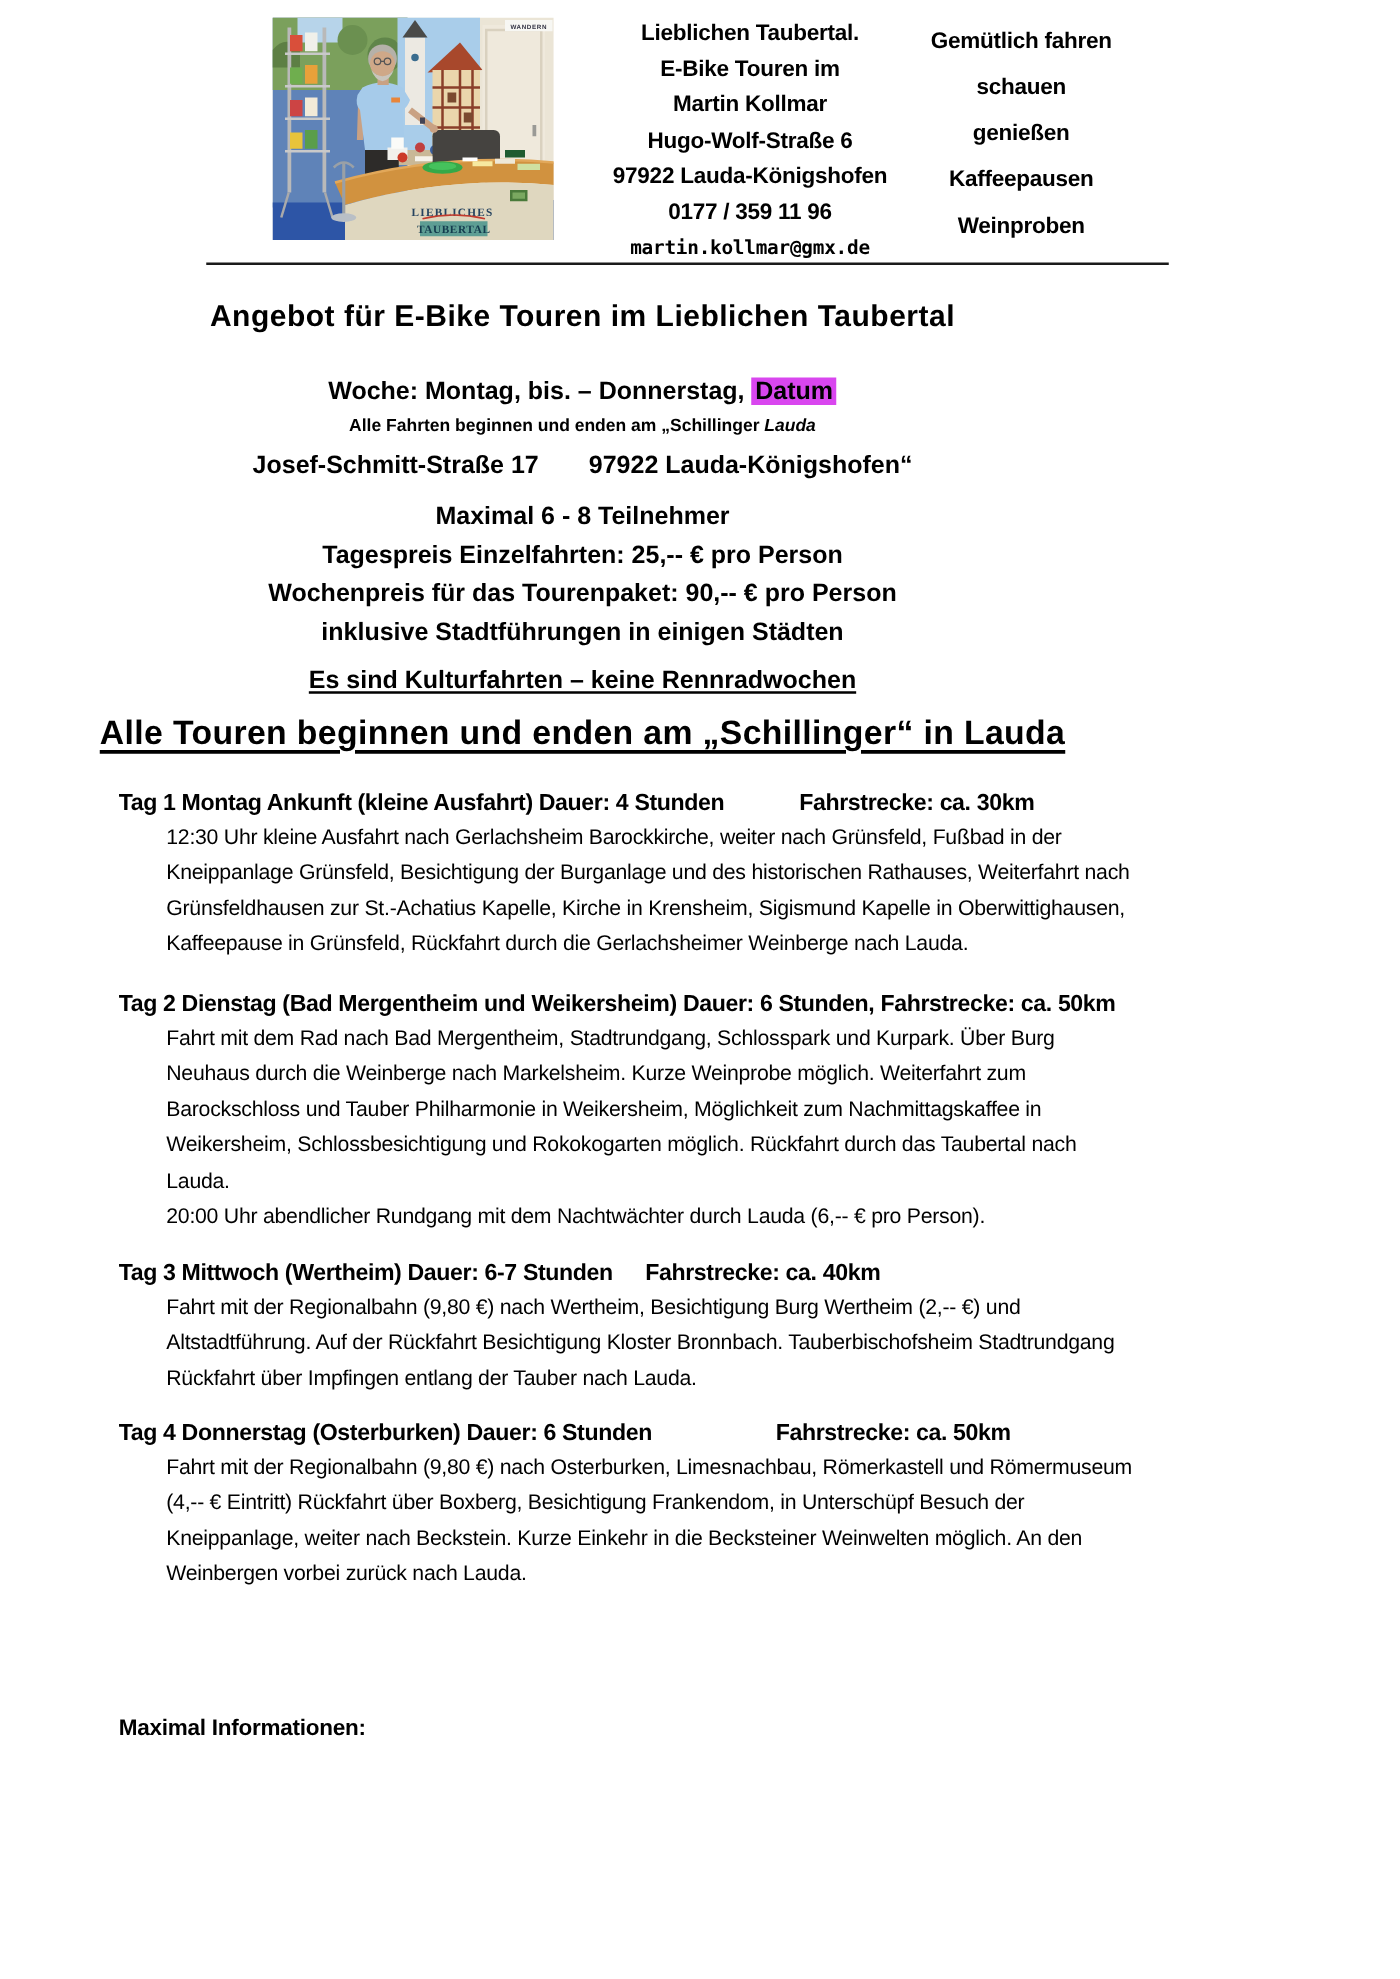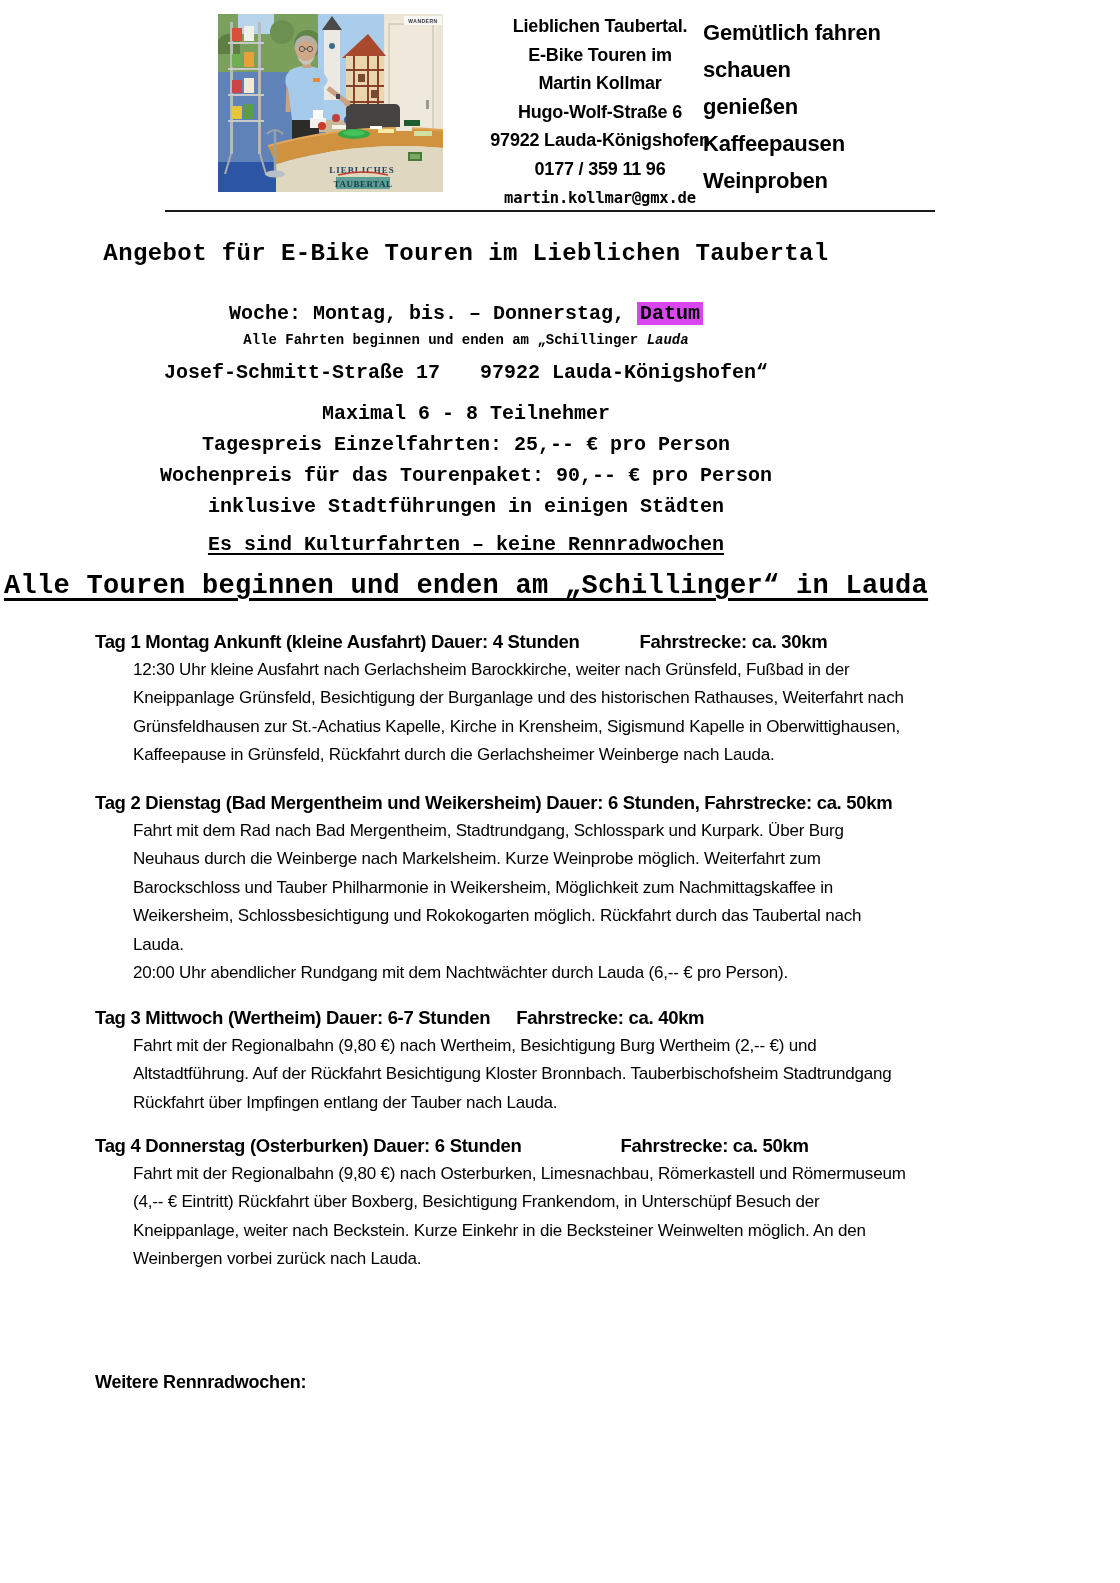--- a/index.html
+++ b/index.html
@@ -24,32 +24,33 @@
     font-family: "Liberation Sans", sans-serif;
     font-weight: bold; font-size: 18px; line-height: 28.6px;
     letter-spacing: -0.2px;
   }
   .contact .email {
     font-family: "DejaVu Sans Mono", monospace;
     font-weight: bold; font-size: 15.5px; line-height: 28px;
   }
   .slogan {
     position: absolute; left: 703px; top: 14px; width: 228px;
-    font-weight: bold; font-size: 22px; line-height: 37px;
+    text-align: center;
+    font-weight: bold; font-size: 18px; line-height: 37px;
     letter-spacing: -0.2px;
   }
   .rule {
     position: absolute; left: 165px; top: 210px;
     width: 770px; height: 2px; background: #1a1a1a;
   }
   
   .ctr {
     position: absolute; left: 0; width: 932px;
     text-align: center;
-    font-family: Liberation Mono, monospace;
+    font-family: Liberation Sans, sans-serif;
     font-weight: bold;
   }
   .title   { top: 240px; font-size: 24px; letter-spacing: 0.4px; }
   .week    { top: 302px; font-size: 20px; }
   .week .hl { padding: 0 3px; }
   .start   { top: 332px; font-size: 14px; }
   .start .it { font-style: italic; }
   .address { top: 361px; font-size: 20px; }
   .address .gap { display:inline-block; width: 40px; }
   .details { top: 398px; font-size: 20px; line-height: 31px; }
@@ -276,15 +277,15 @@
       </section>
       <section class="day" style="top: 1134px;">
         <h3 class="day-heading"><span>Tag 4 Donnerstag (Osterburken) Dauer: 6 Stunden</span><span style="margin-left: 64px; padding-left: 35px;">Fahrstrecke: ca. 50km</span></h3>
         <p class="day-body">Fahrt mit der Regionalbahn (9,80 €) nach Osterburken, Limesnachbau, Römerkastell und Römermuseum
 (4,-- € Eintritt) Rückfahrt über Boxberg, Besichtigung Frankendom, in Unterschüpf Besuch der
 Kneippanlage, weiter nach Beckstein. Kurze Einkehr in die Becksteiner Weinwelten möglich. An den
 Weinbergen vorbei zurück nach Lauda.</p>
       </section>
     </div>
 
-  <div class="more-info">Weitere Rennradwochen:</div>
+  <div class="more-info">Maximal Informationen:</div>
 
 </div>
 
 </body></html>

